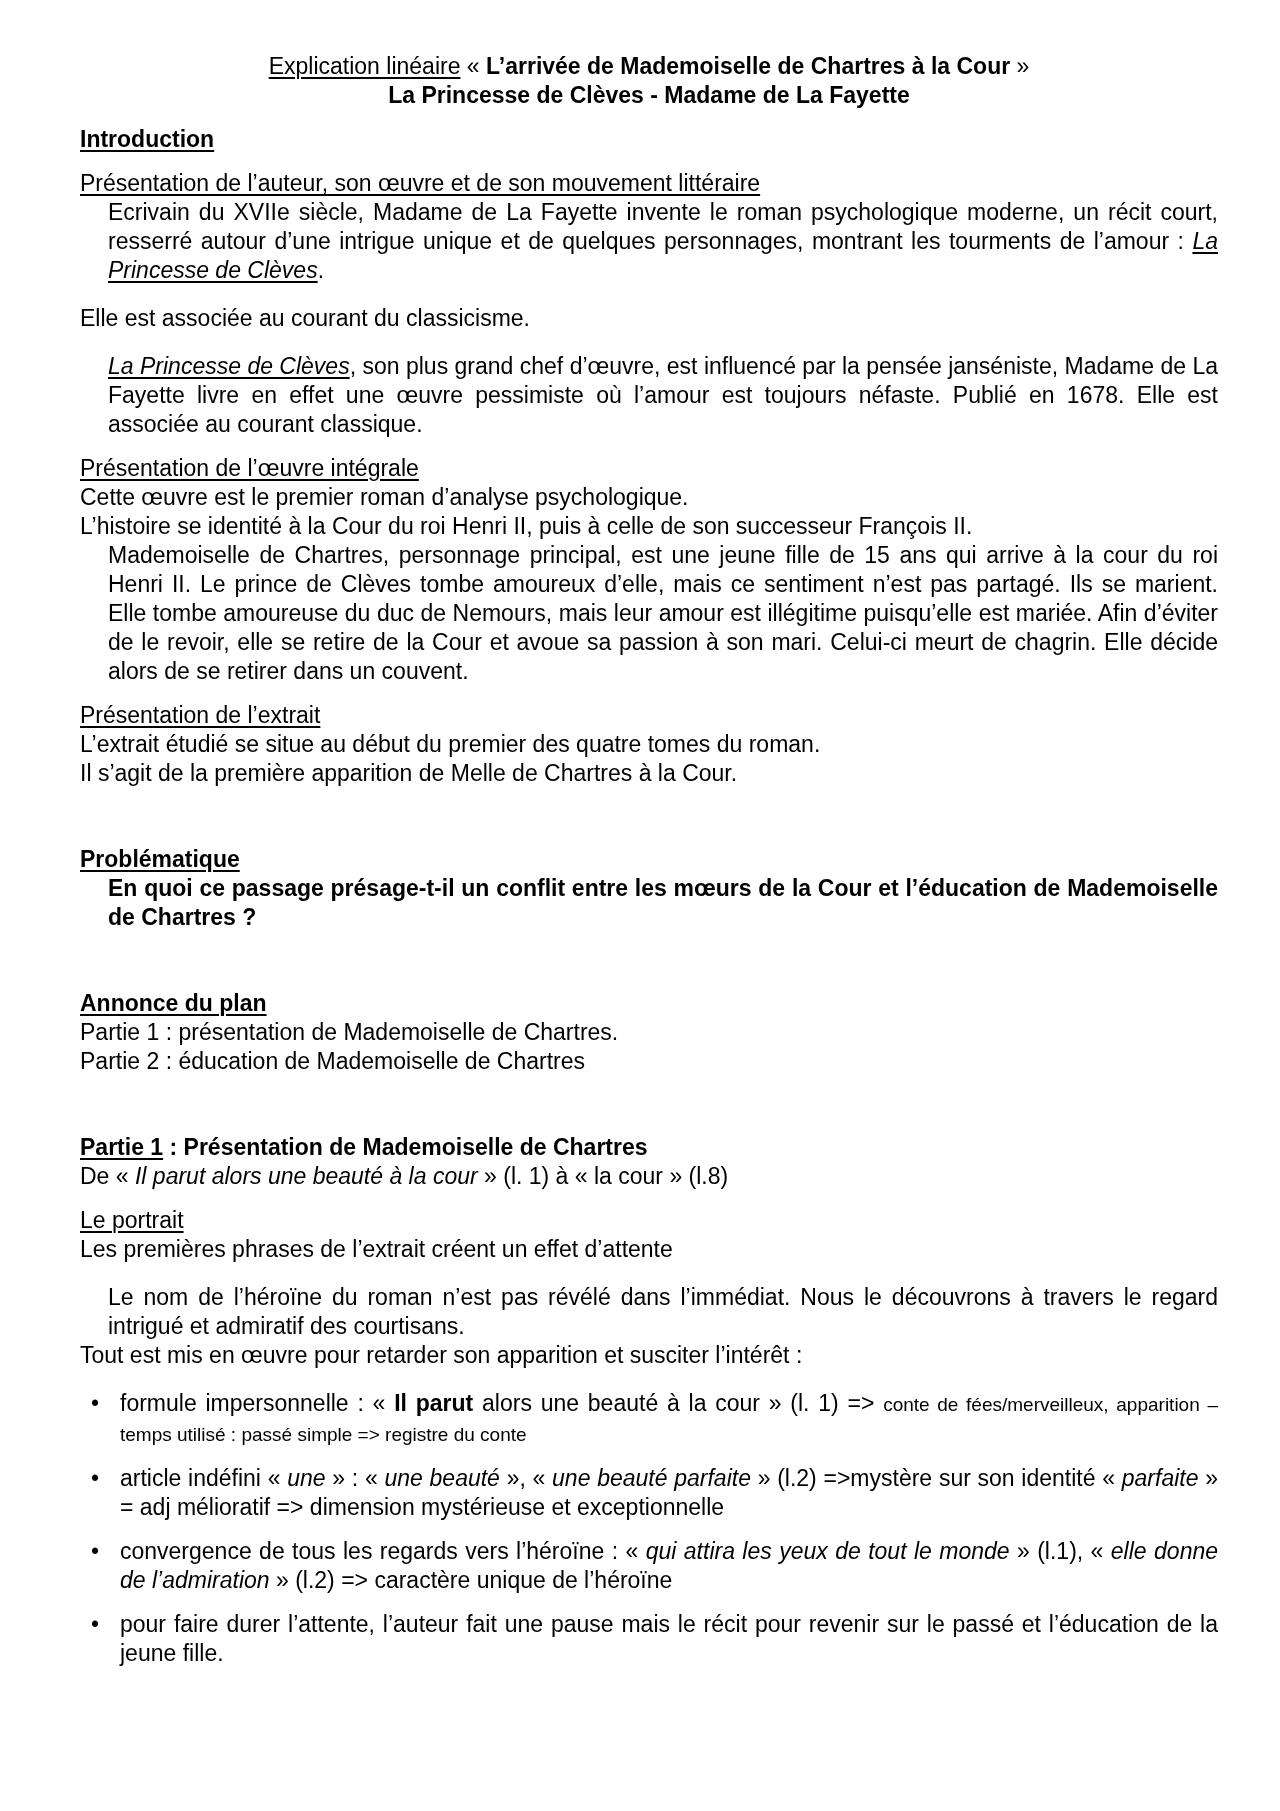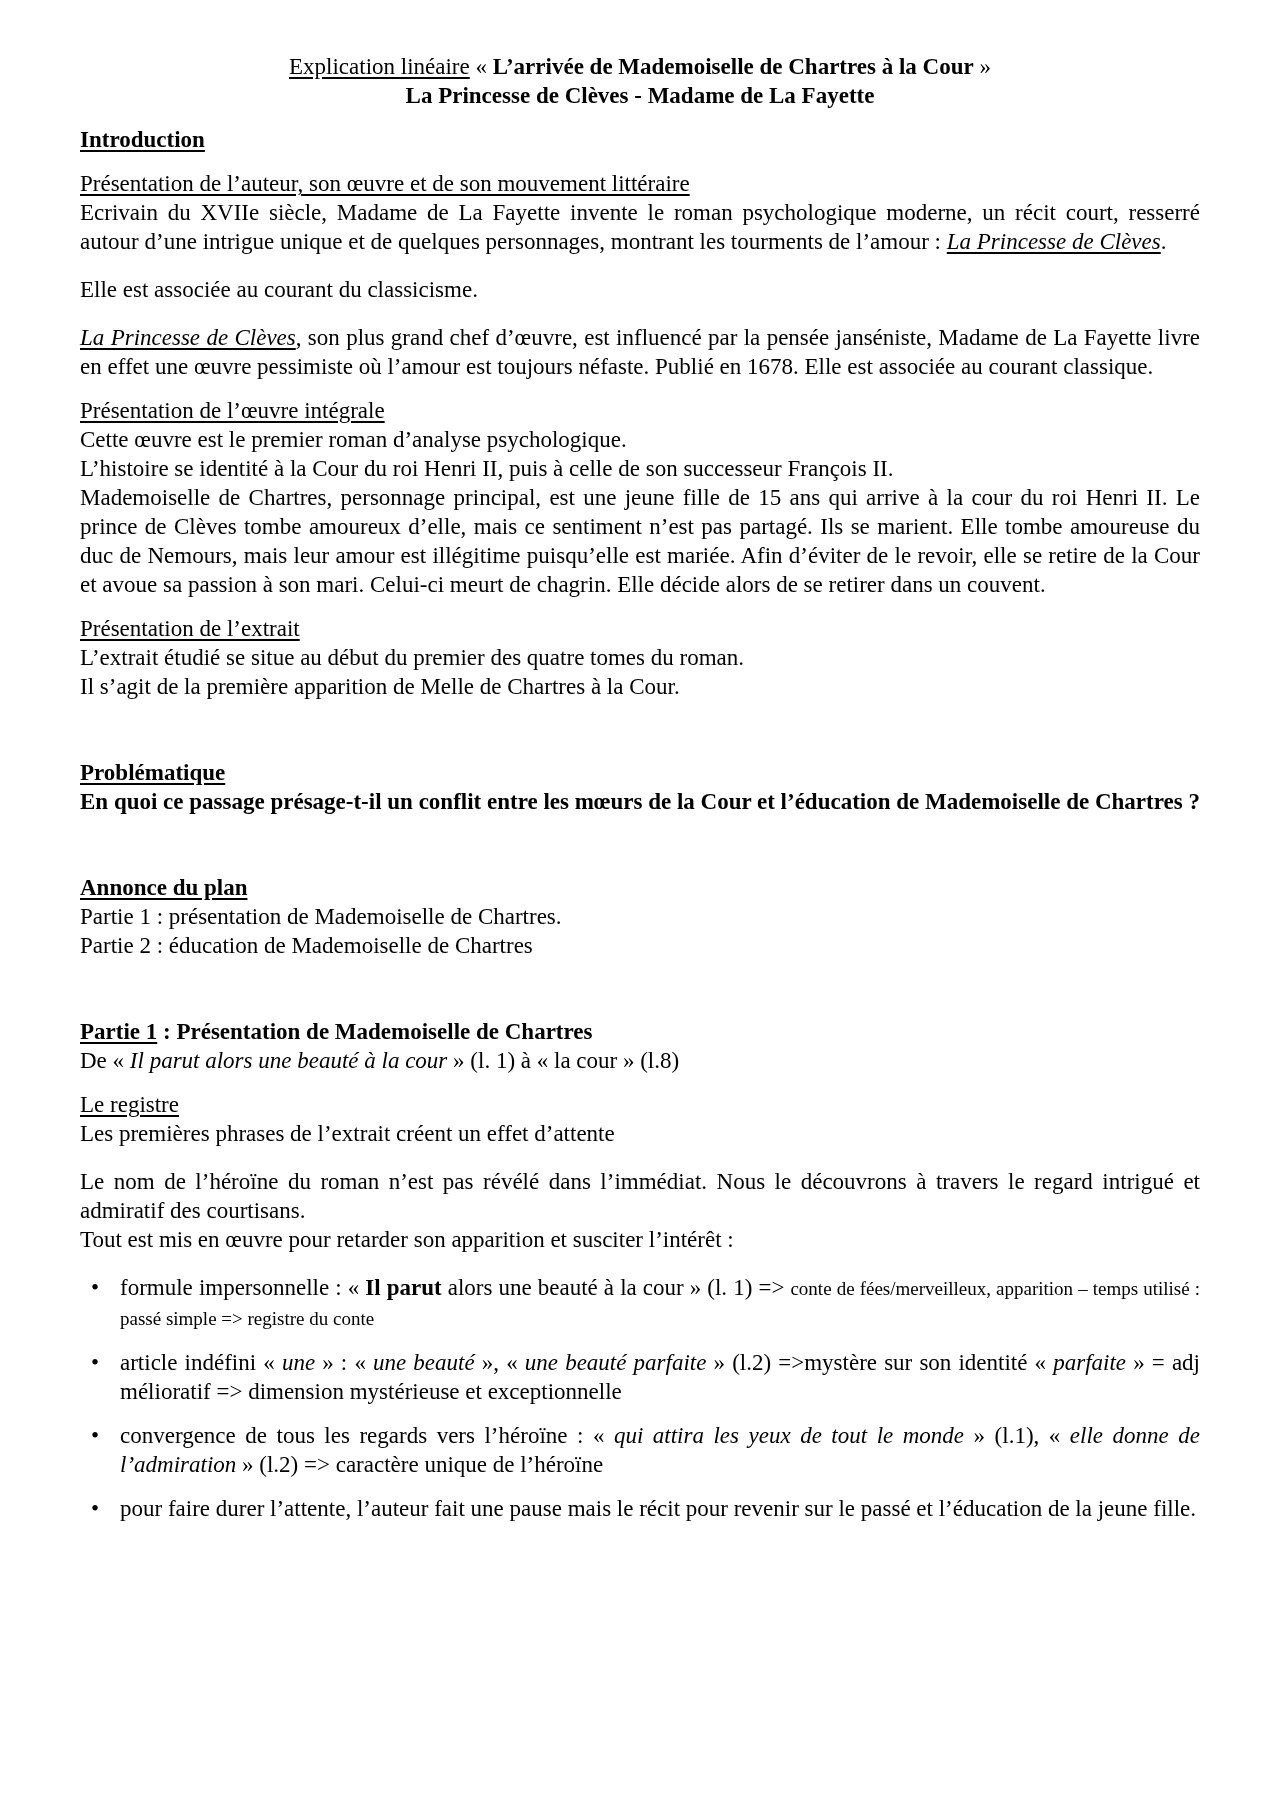--- a/index.html
+++ b/index.html
@@ -3,29 +3,29 @@
 <meta charset="utf-8">
 <style>
   * { margin: 0; padding: 0; box-sizing: border-box; }
   html, body { background: #ffffff; }
   .page {
     position: relative;
     width: 1280px;
     height: 1811px;
     background: #ffffff;
     color: #000000;
-    font-family: Liberation Serif, serif;
+    font-family: Liberation Sans, sans-serif;
     font-size: 23px;
     line-height: 29px;
-    padding: 52px 80px 0 80px;
+    padding: 52px 62px 0 80px;
     overflow: hidden;
   }
   p { margin: 0; }
   .center { text-align: center; }
-  .just { text-align: justify; }
+  .just { text-align: justify; margin-left: 28px; }
   .b { font-weight: bold; }
   .i { font-style: italic; }
   .u { text-decoration: underline; text-decoration-thickness: 2px; text-underline-offset: 3px; }
   .small { font-size: 19px; }
   .sp1 { margin-top: 15px; }   
   .sp2 { margin-top: 57px; }   
   .sppara { margin-top: 19px; }
   .bullets { margin-top: 19px; }
   .bullet { display: flex; margin-top: 15px; }
   .bullet:first-child { margin-top: 0; }
@@ -59,21 +59,21 @@
   <p class="sp2"><span class="b u">Problématique</span></p>
   <p class="b just">En quoi ce passage présage-t-il un conflit entre les mœurs de la Cour et l’éducation de Mademoiselle de Chartres ?</p>
 
   <p class="sp2"><span class="b u">Annonce du plan</span></p>
   <p>Partie 1 : présentation de Mademoiselle de Chartres.</p>
   <p>Partie 2 : éducation de Mademoiselle de Chartres</p>
 
   <p class="sp2 b"><span class="u">Partie 1</span><span> : Présentation de Mademoiselle de Chartres</span></p>
   <p><span>De «&nbsp;</span><span class="i">Il parut alors une beauté à la cour</span><span>&nbsp;» (l. 1) à «&nbsp;la cour&nbsp;» (l.8)</span></p>
 
-  <p class="sp1"><span class="u">Le registre</span></p>
+  <p class="sp1"><span class="u">Le portrait</span></p>
   <p>Les premières phrases de l’extrait créent un effet d’attente</p>
   <p class="sppara just">Le nom de l’héroïne du roman n’est pas révélé dans l’immédiat. Nous le découvrons à travers le regard intrigué et admiratif des courtisans.</p>
   <p>Tout est mis en œuvre pour retarder son apparition et susciter l’intérêt :</p>
 
   <div class="bullets">
 
     <div class="bullet">
       <span class="bullet-marker">•</span>
       <span class="bullet-body"><span>formule impersonnelle : «&nbsp;</span><span class="b">Il parut</span><span> alors une beauté à la cour&nbsp;» (l. 1) =&gt; </span><span class="small">conte de fées/merveilleux, apparition – temps utilisé : passé simple =&gt; registre du conte</span></span>
     </div>

